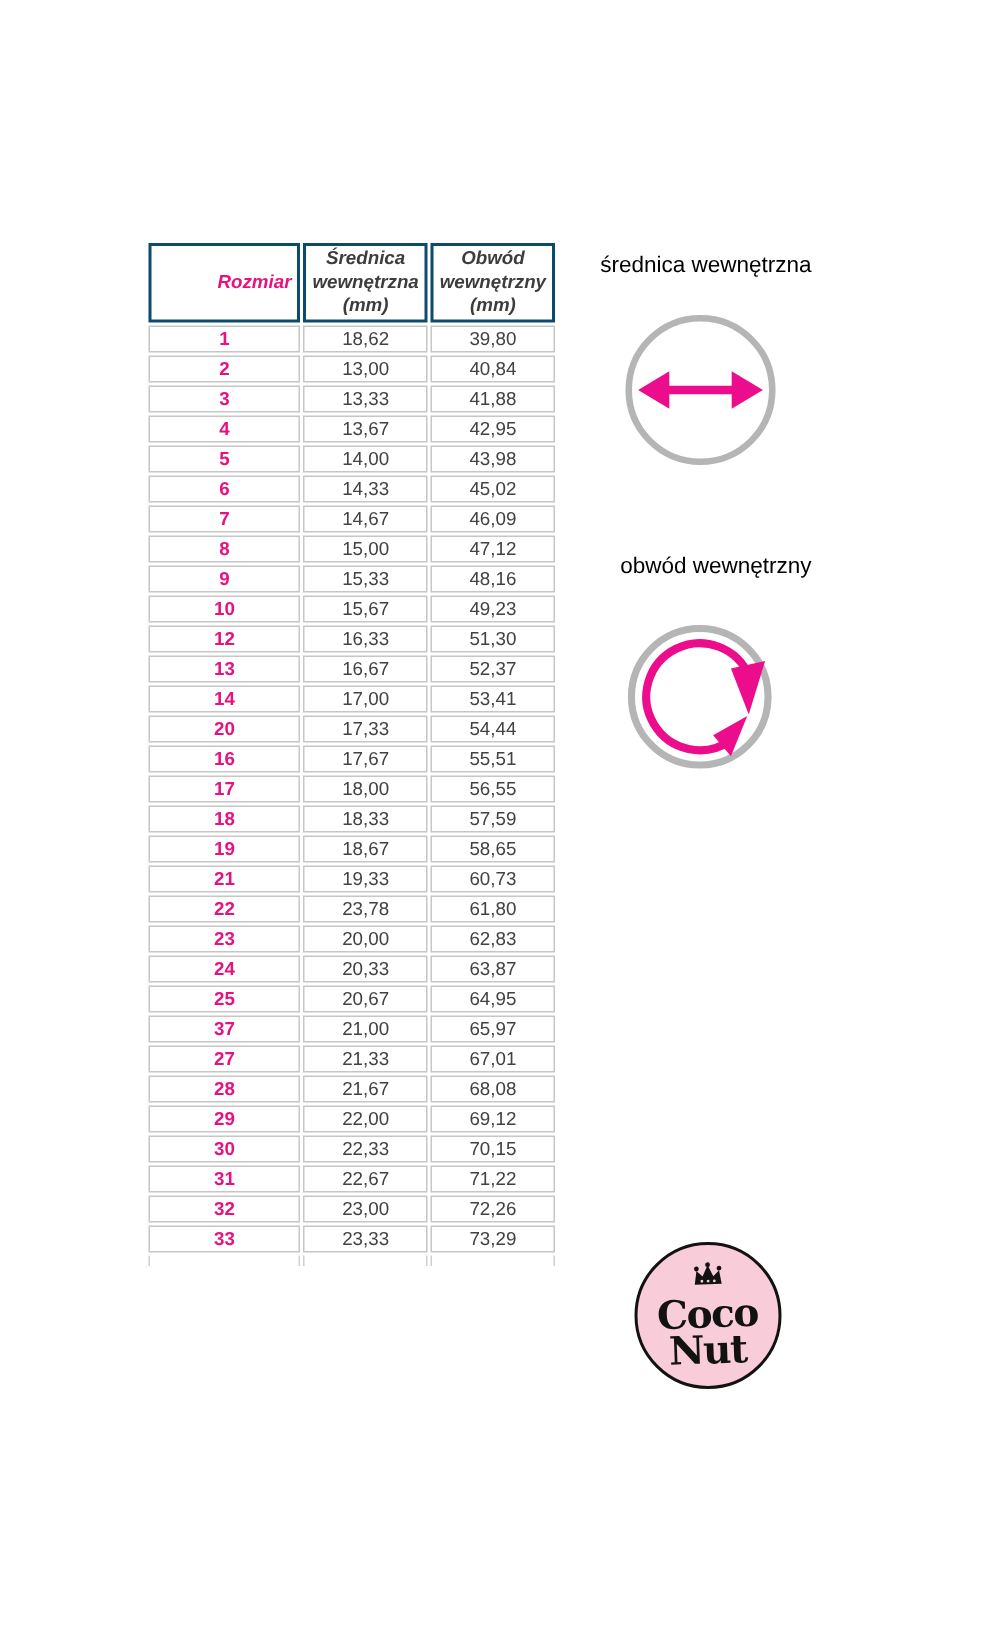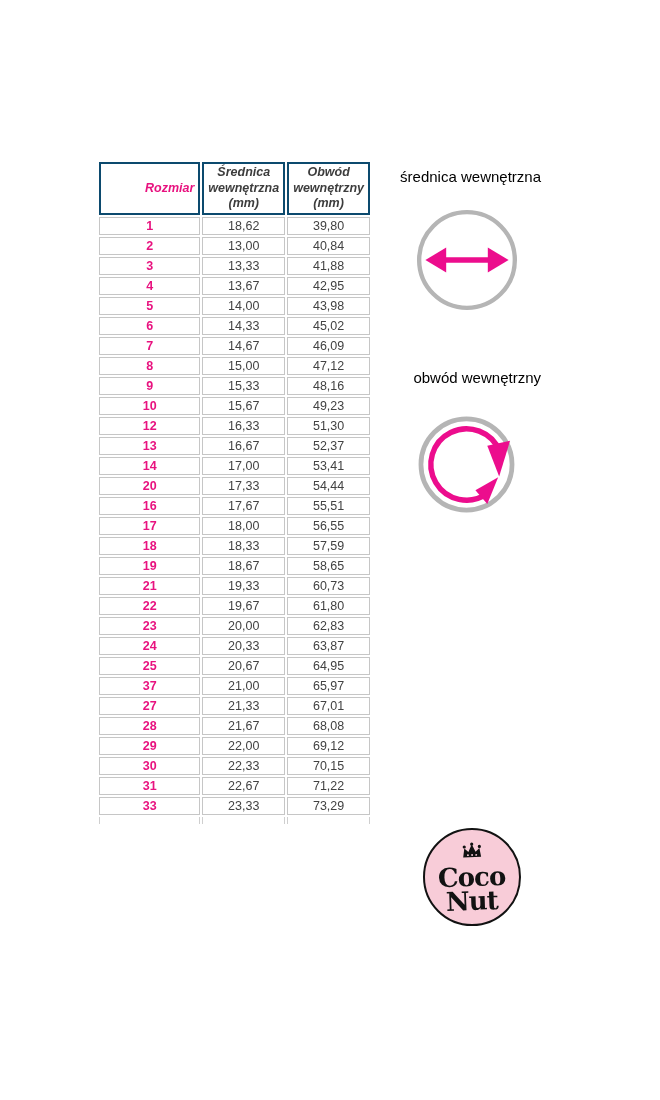--- a/index.html
+++ b/index.html
@@ -163,21 +163,21 @@
             <td>18,67</td>
             <td>58,65</td>
           </tr>
           <tr>
             <td class="size-col">21</td>
             <td>19,33</td>
             <td>60,73</td>
           </tr>
           <tr>
             <td class="size-col">22</td>
-            <td>19,67</td>
+            <td>23,78</td>
             <td>61,80</td>
           </tr>
           <tr>
             <td class="size-col">23</td>
             <td>20,00</td>
             <td>62,83</td>
           </tr>
           <tr>
             <td class="size-col">24</td>
             <td>20,33</td>
@@ -210,20 +210,25 @@
           </tr>
           <tr>
             <td class="size-col">30</td>
             <td>22,33</td>
             <td>70,15</td>
           </tr>
           <tr>
             <td class="size-col">31</td>
             <td>22,67</td>
             <td>71,22</td>
+          </tr>
+          <tr>
+            <td class="size-col">32</td>
+            <td>23,00</td>
+            <td>72,26</td>
           </tr>
           <tr>
             <td class="size-col">33</td>
             <td>23,33</td>
             <td>73,29</td>
           </tr>
         </tbody>
       <tbody>
         <tr class="stub-row">
           <td></td>

